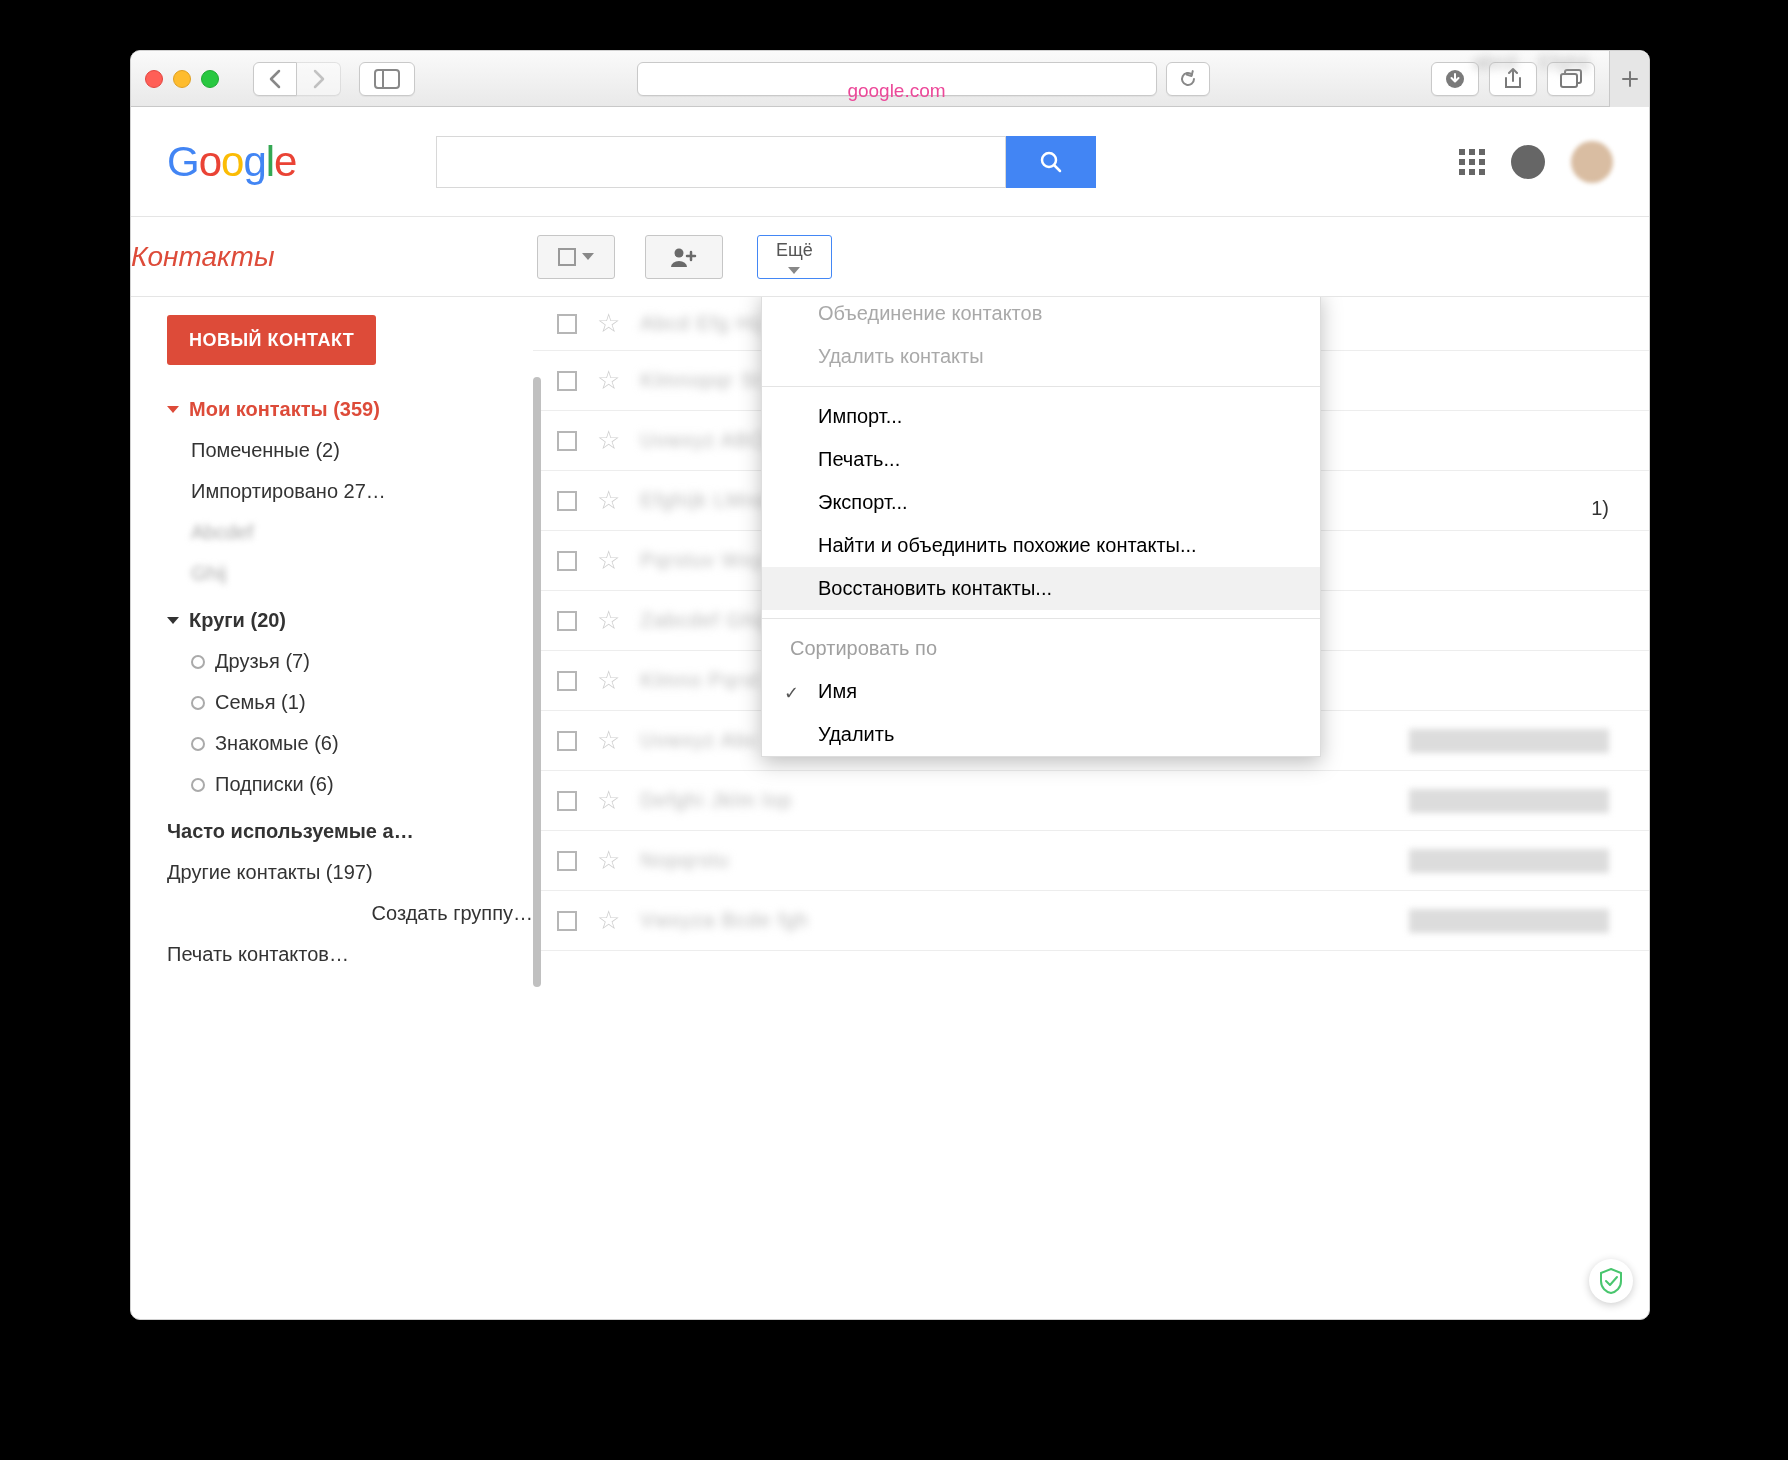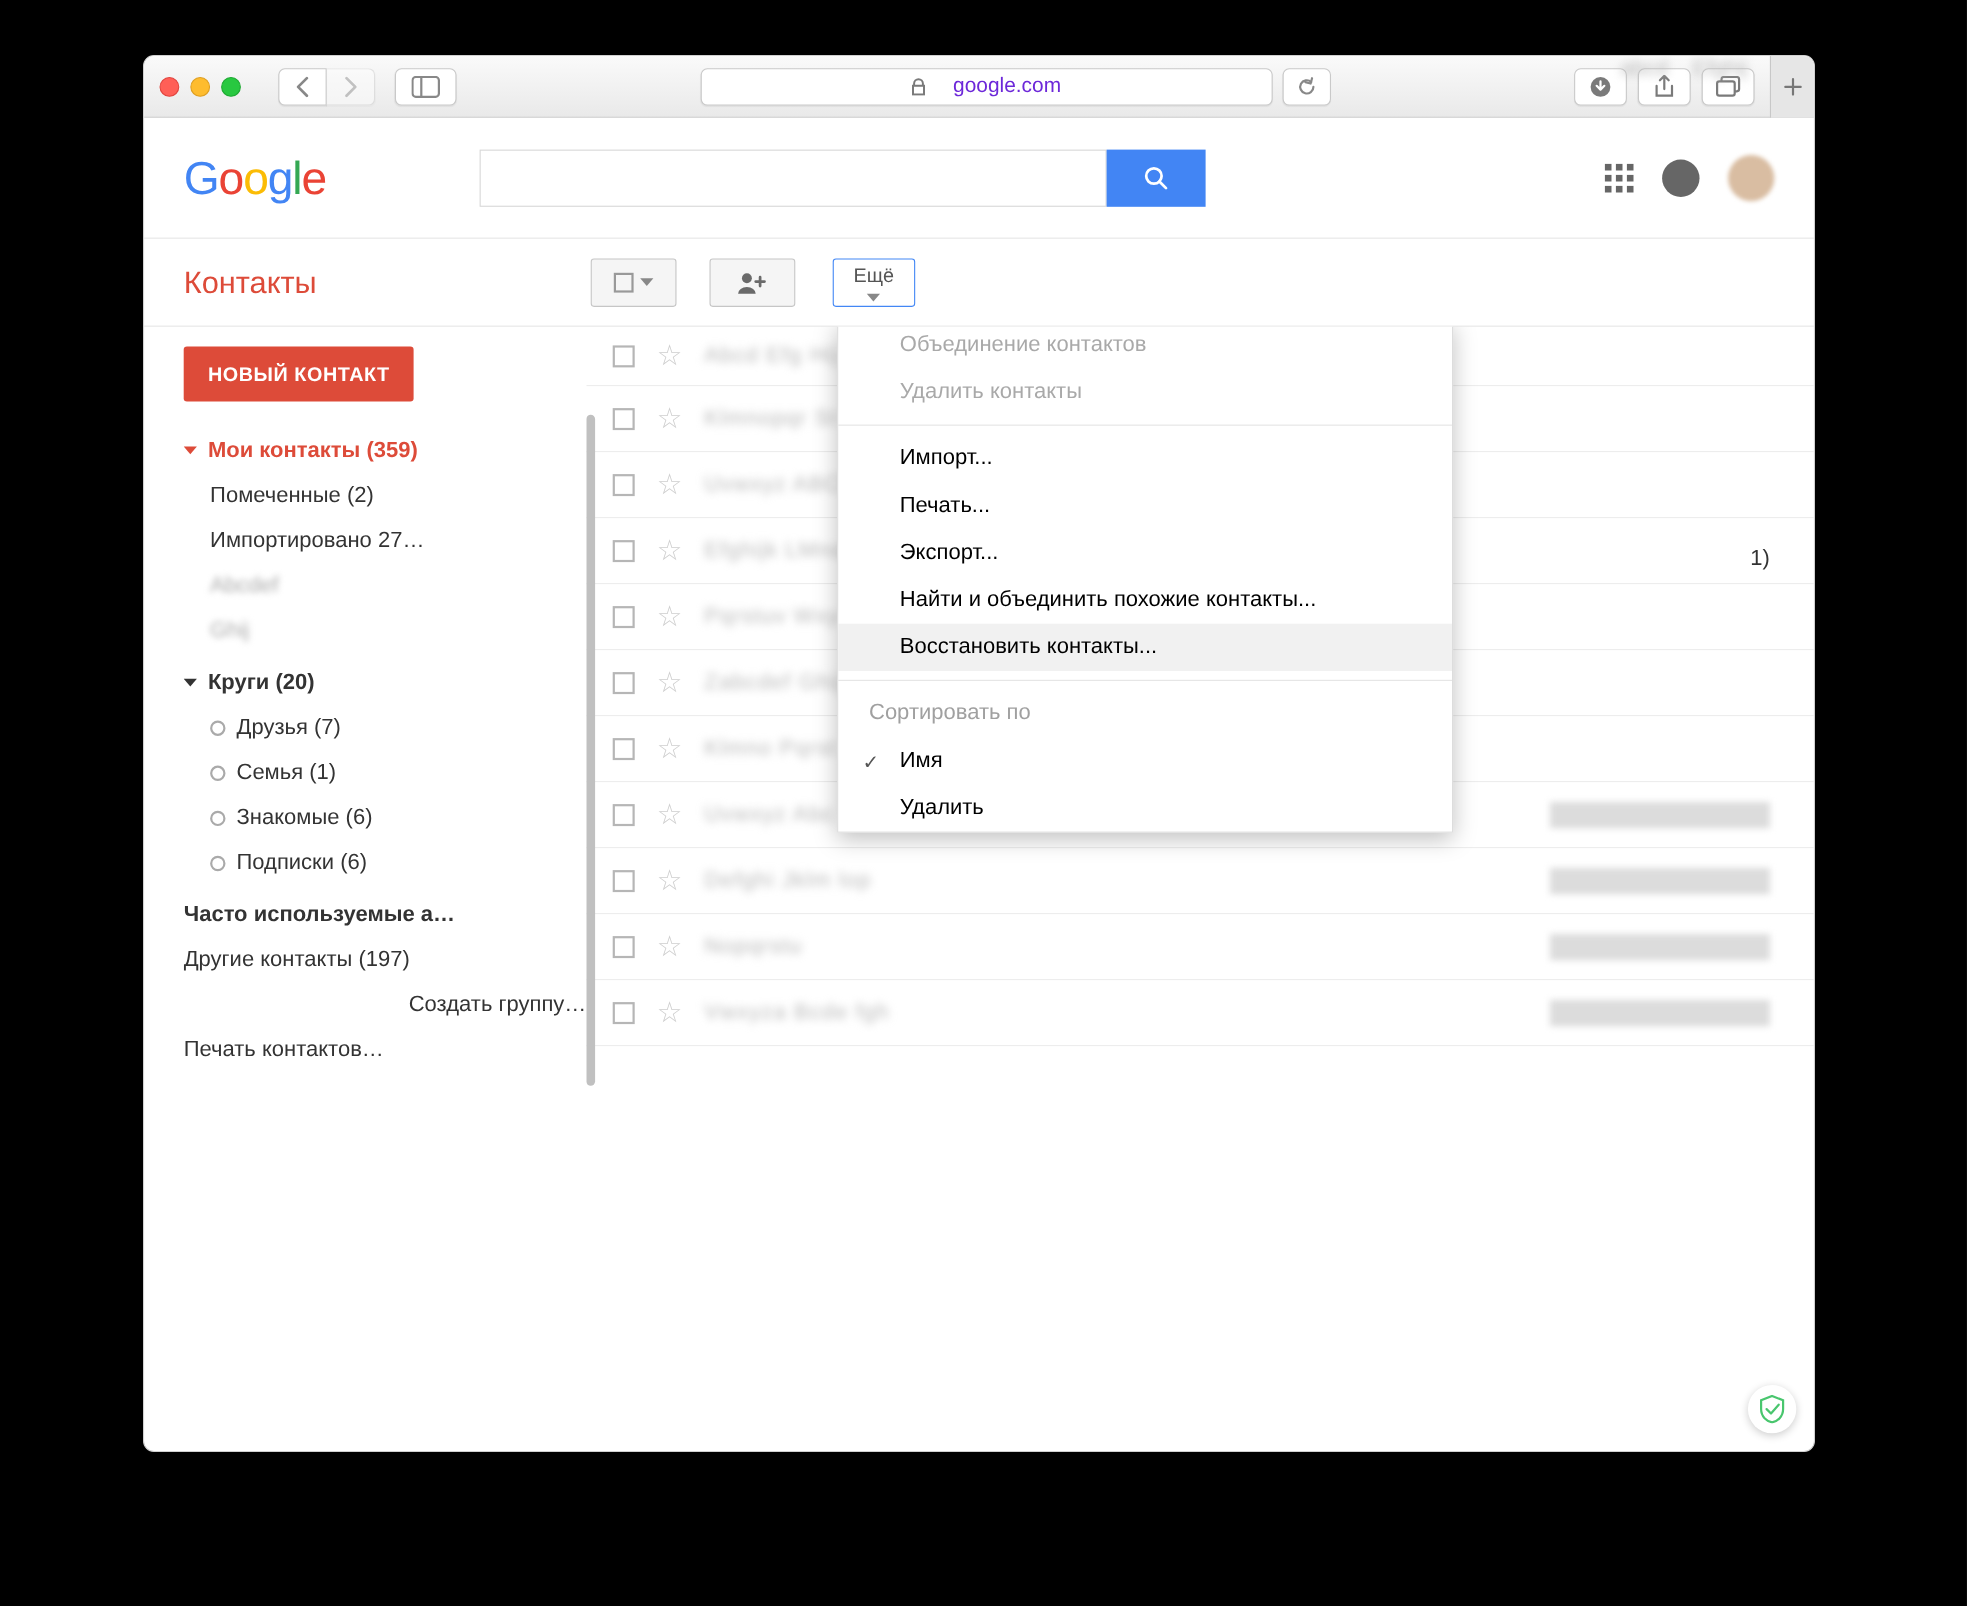--- a/index.html
+++ b/index.html
@@ -24,21 +24,21 @@
     box-shadow:0 1px 1px rgba(0,0,0,.05);}
   .sf-group{ display:flex; }
   .sf-group .sf-btn{ border-radius:0;}
   .sf-group .sf-btn:first-child{ border-radius:6px 0 0 6px;}
   .sf-group .sf-btn:last-child{ border-radius:0 6px 6px 0; border-left:none;}
   .nav-btn{ width:44px; }
   .sidebar-btn{ width:56px; margin-left:8px;}
   .flex-spacer{ flex:1; }
   .addr-bar{ width:520px; height:34px; border:1px solid #c9c9c9; border-radius:6px;
     background:#fff; display:flex; align-items:center; justify-content:center;
-    color:#6d28d9; font-size:19px; gap:24px; box-shadow:0 1px 1px rgba(0,0,0,.05);}
+    color:#ec4899; font-size:19px; gap:24px; box-shadow:0 1px 1px rgba(0,0,0,.05);flex-direction:column;}
   .reload-btn{ width:44px; margin-left:-1px;}
   .right-btns{ display:flex; gap:10px; align-items:center;}
   .newtab{ width:40px; height:56px; display:flex; align-items:center; justify-content:center;
     border-left:1px solid #c8c8c8; background:#e6e6e6; color:#666; margin-left:4px; margin-right:-14px;}
   
   .g-header{ height:110px; border-bottom:1px solid #e5e5e5; display:flex; align-items:center; padding:0 36px; }
   .g-logo{ font-size:42px; font-weight:500; letter-spacing:-1px;}
   .g-logo span:nth-child(1){color:#4285F4;}
   .g-logo span:nth-child(2){color:#EA4335;}
   .g-logo span:nth-child(3){color:#FBBC05;}
@@ -51,21 +51,21 @@
   .g-search button{ width:90px; height:52px; border:none; background:#4285F4; display:flex;
     align-items:center; justify-content:center;}
   .g-header .hright{ margin-left:auto; display:flex; align-items:center; gap:26px;}
   .apps-icon{ display:grid; grid-template-columns:repeat(3,6px); grid-template-rows:repeat(3,6px);
     gap:4px;}
   .apps-icon i{ width:6px; height:6px; background:#666; display:block;}
   .bell{ width:34px; height:34px; border-radius:50%; background:#666;}
   .avatar{ width:42px; height:42px; border-radius:50%; background:#d9bda2; filter:blur(2px);}
   
   .toolbar-row{ height:80px; display:flex; align-items:center; border-bottom:1px solid #e5e5e5;}
-  .app-title{ width:402px; padding-left:36px; font-size:28px; color:#dd4b39;}
+  .app-title{ width:402px; font-size:28px; color:#dd4b39;font-style:italic;}
   .tb-btn{ height:44px; border:1px solid #c6c6c6; border-radius:3px; background:#f5f5f5;
     display:flex; align-items:center; justify-content:center; color:#555; gap:6px; font-size:18px;
     padding:0 16px;}
   .tb-more{ border-color:#4387f5; background:#fff; padding:0 18px;}
   .chk-sq{ width:18px; height:18px; border:2px solid #999; }
   .tri{ width:0; height:0; border-left:6px solid transparent; border-right:6px solid transparent;
     border-top:7px solid #888;}
   
   .body{ display:flex; height:calc(100% - 56px - 110px - 80px);}
   .side{ width:402px; padding:18px 0 0 36px; position:relative;}

